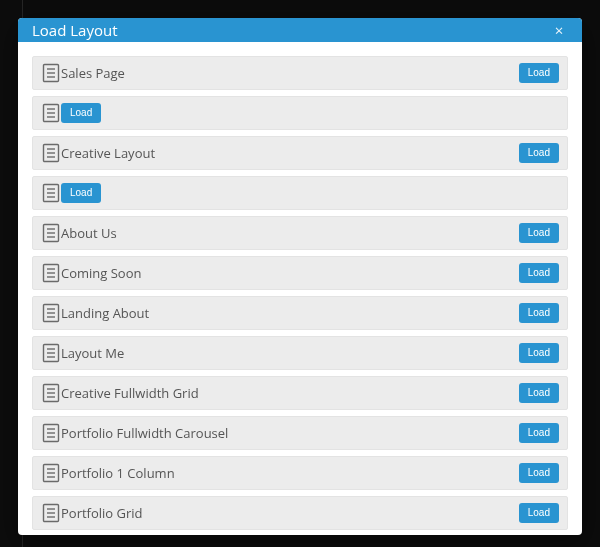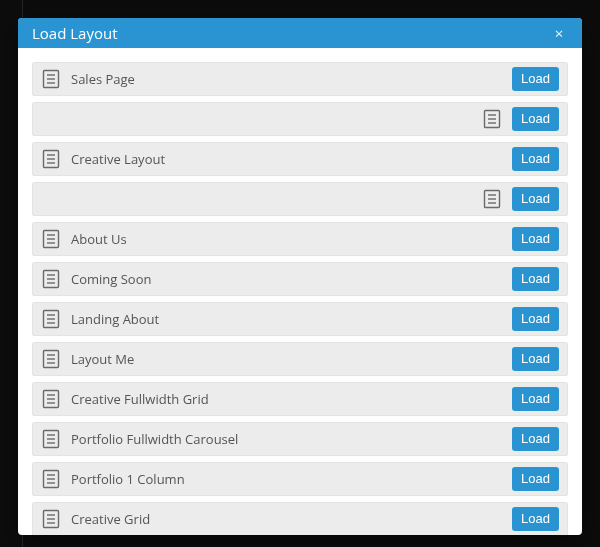--- a/index.html
+++ b/index.html
@@ -22,21 +22,21 @@
     left: 18px; right: 18px; top: 18px; bottom: 12px;
     background: #fff;
     border-radius: 4px;
     box-shadow: 0 8px 30px rgba(0,0,0,0.5);
     display: flex; flex-direction: column;
     overflow: hidden;
   }
   .modal-header {
     background: #2994d1;
     color: #fff;
-    height: 30px;
+    height: 24px;
     display: flex; align-items: center;
     padding: 8px 14px;
     font-size: 15px;
     font-weight: 400;
     flex: 0 0 auto;
   }
   .modal-header .title { flex: 1; }
   .modal-header .close {
     width: 18px; height: 18px; display:flex; align-items:center; justify-content:center;
     cursor: pointer; font-size: 15px; line-height:1; opacity:0.9;
@@ -48,39 +48,37 @@
   }
   .layout-row {
     background: #ececec;
     border: 1px solid #e3e3e3;
     border-radius: 2px;
     height: 34px;
     margin: 6px 0;
     display: flex;
     align-items: center;
     padding: 0 8px 0 8px;
-    gap: 10px;
-    justify-content: flex-end;
   }
   .layout-row .doc-icon {
     width: 20px; height: 22px; flex: 0 0 auto;
     display:flex; align-items:center; justify-content:center;
     color:#6a6a6a;
   }
   .layout-row .label {
     flex: 1;
     font-size: 13px;
     color: #555;
   }
   .load-btn {
     background: #2994d1;
     color: #fff;
     border: none;
     border-radius: 3px;
-    font-size: 13px;
+    font-size: 10px;
     padding: 4px 9px;
     cursor: pointer;
     line-height: 1.2;
   }
   
   .modal-body::-webkit-scrollbar { width: 0px; }
 </style>
 </head>
 <body>
 
@@ -227,18 +225,18 @@
         </div>
         <div class="layout-row">
           <span class="doc-icon">
 <svg width="18" height="20" viewBox="0 0 18 20" fill="none" stroke="currentColor" stroke-width="1.4">
   <rect x="1.5" y="1.5" width="15" height="17" rx="1"></rect>
   <line x1="5" y1="6" x2="13" y2="6"></line>
   <line x1="5" y1="10" x2="13" y2="10"></line>
   <line x1="5" y1="14" x2="13" y2="14"></line>
 </svg>
           </span>
-          <span class="label">Creative Grid</span>
+          <span class="label">Portfolio Grid</span>
           <button class="load-btn">Load</button>
         </div>
       </div>
   </div>
 </div>
 
 </body></html>

